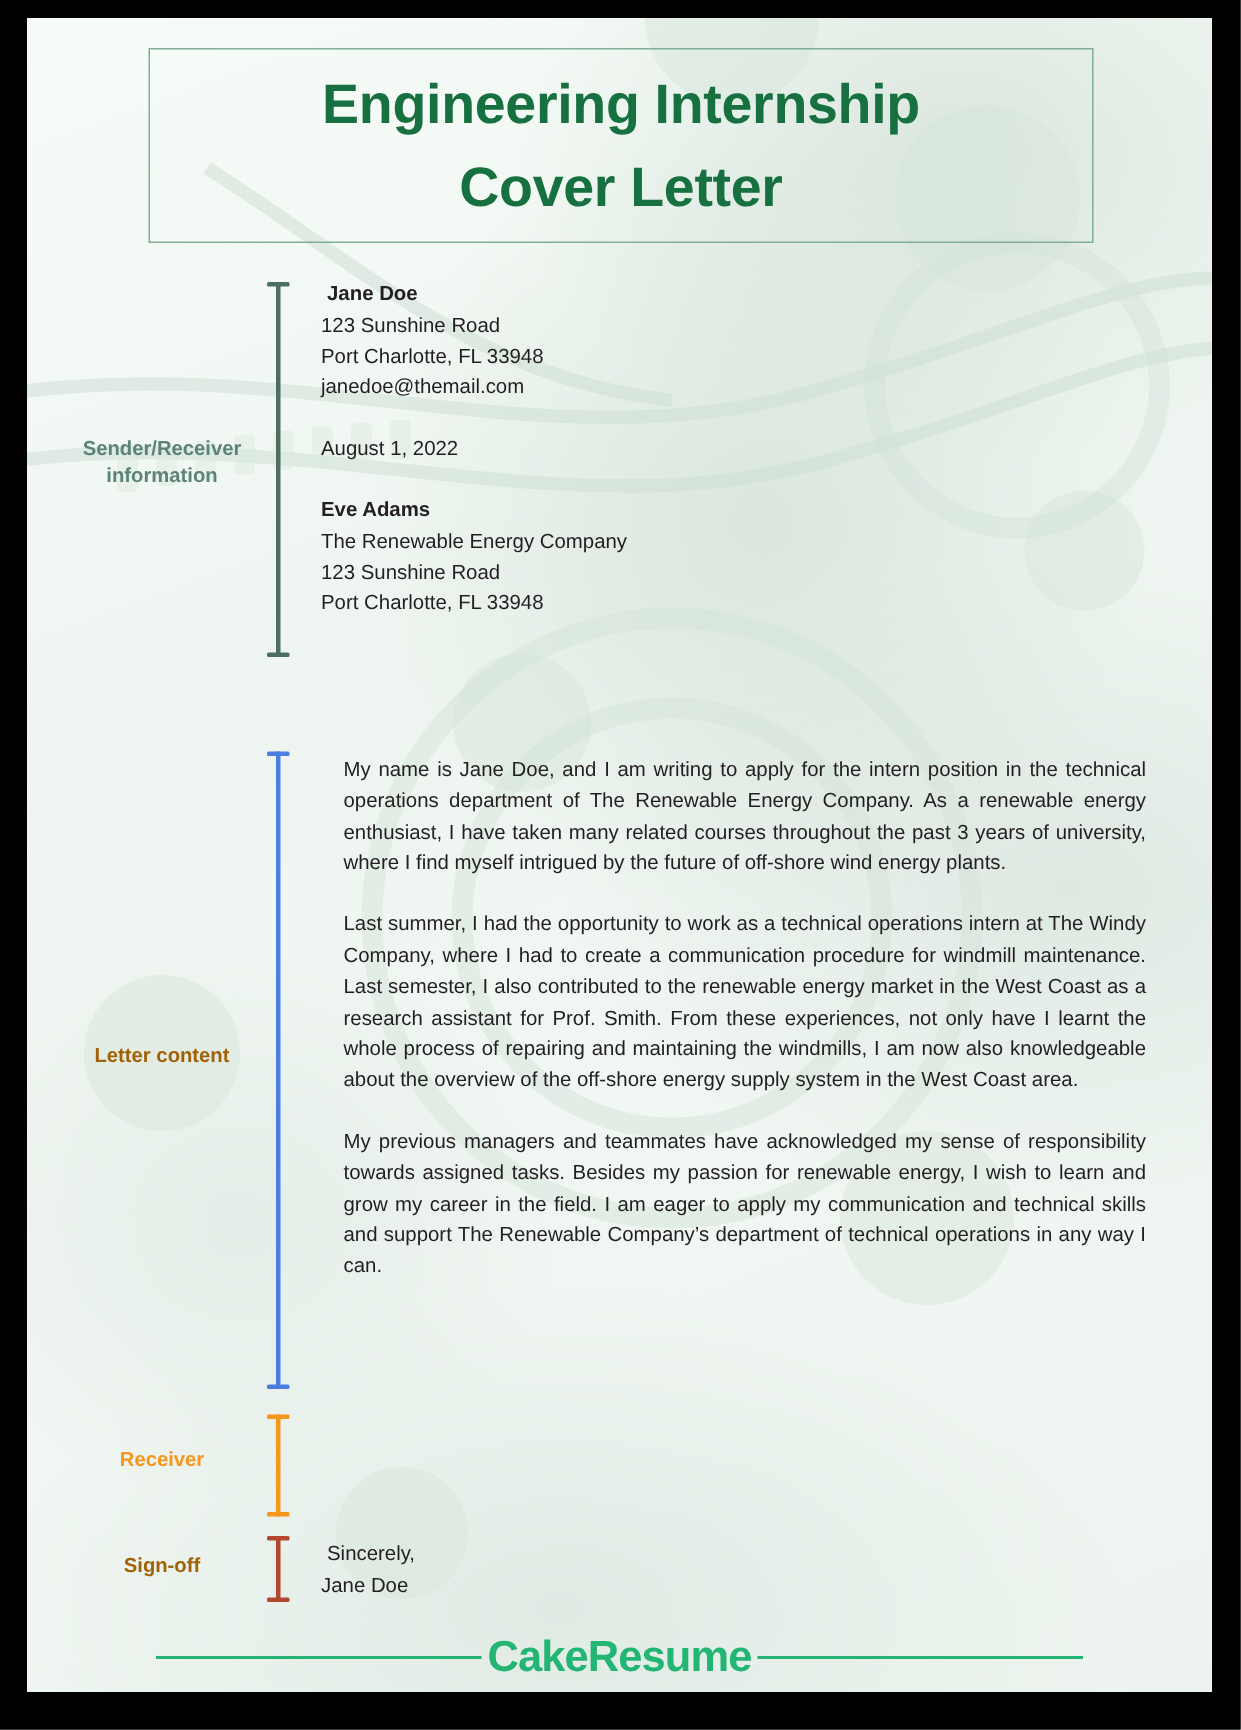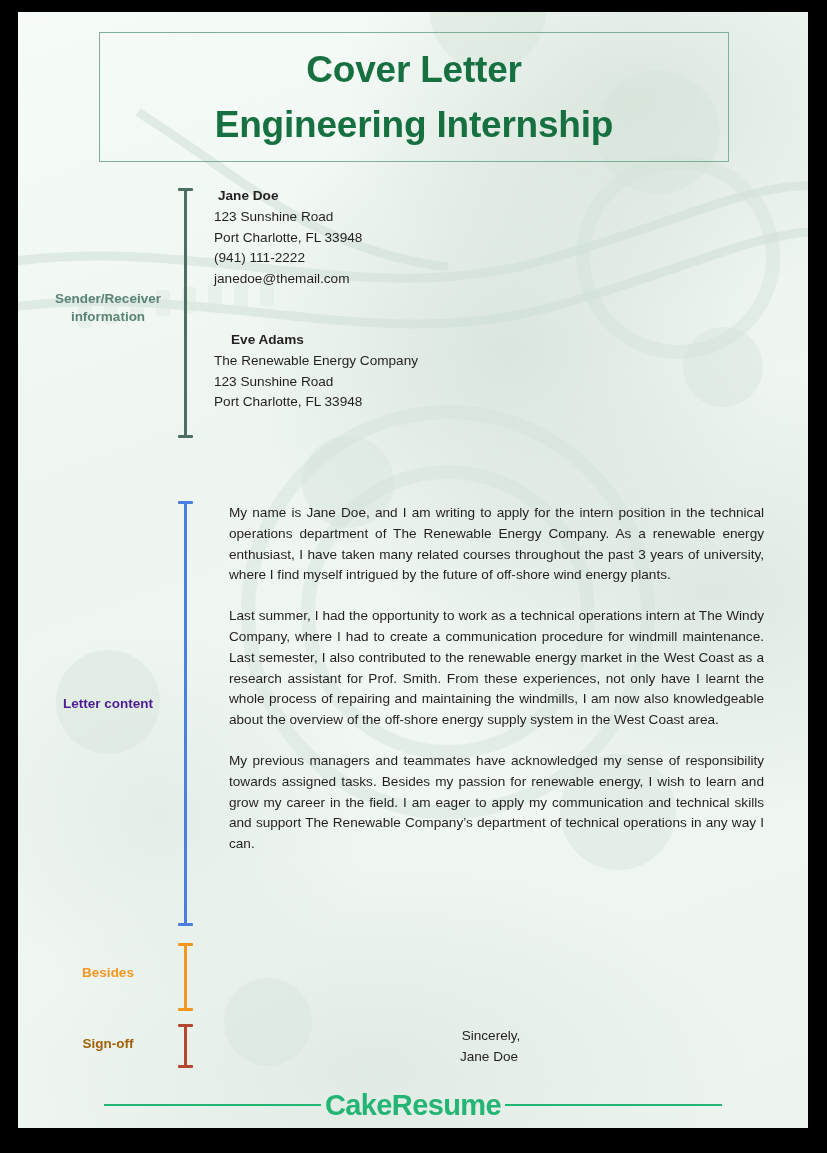--- a/index.html
+++ b/index.html
@@ -188,81 +188,81 @@
           <rect x="164" y="275" width="14" height="26" rx="3"></rect>
           <rect x="190" y="272" width="14" height="26" rx="3"></rect>
           <rect x="216" y="270" width="14" height="26" rx="3"></rect>
           <rect x="242" y="268" width="14" height="26" rx="3"></rect>
         </g>
       </svg>
     </div>
   </div>
 
   <div id="title-box">
+    <div class="tline">Engineering Internship</div>
     <div class="tline">Cover Letter</div>
-    <div class="tline">Engineering Internship</div>
   </div>
 
   <div class="section" style="top:168px;height:268px;">
     <div class="sec-label" style="top:110px;color:#5c8377;text-align:center;">
       <div>Sender/Receiver</div>
       <div>information</div>
     </div>
     <div class="bracket" style="top:8px;height:250px;">
       <div class="cap top" style="background:#4d6f63;"></div>
       <div class="stem" style="background:#4d6f63;"></div>
       <div class="cap bot" style="background:#4d6f63;"></div>
     </div>
     <div class="sec-body" style="top:6px;">
       <div class="addr-line name">Jane Doe</div>
       <div class="addr-line">123 Sunshine Road</div>
       <div class="addr-line">Port Charlotte, FL 33948</div>
-      <div class="addr-line">(941) 111-2222</div>
       <div class="addr-line">janedoe@themail.com</div>
       <div class="gap"></div>
+      <div class="addr-line">August 1, 2022</div>
       <div class="gap"></div>
-      <div class="addr-line name" style="padding-left:0;margin-left:17px;">Eve Adams</div>
+      <div class="addr-line name" style="padding-left:0;">Eve Adams</div>
       <div class="addr-line">The Renewable Energy Company</div>
       <div class="addr-line">123 Sunshine Road</div>
       <div class="addr-line">Port Charlotte, FL 33948</div>
     </div>
   </div>
 
 
   <div class="section" style="top:483px;height:438px;">
-    <div class="sec-label" style="top:200px;color:#4c1d95;">Letter content</div>
+    <div class="sec-label" style="top:200px;color:#a16207;">Letter content</div>
     <div class="bracket" style="top:6px;height:425px;">
       <div class="cap top" style="background:#4a7ee0;"></div>
       <div class="stem" style="background:#4a7ee0;"></div>
       <div class="cap bot" style="background:#4a7ee0;"></div>
     </div>
     <div class="sec-body" style="top:8px;">
       <p class="para">My name is Jane Doe, and I am writing to apply for the intern position in the technical operations department of The Renewable Energy Company. As a renewable energy enthusiast, I have taken many related courses throughout the past 3 years of university, where I find myself intrigued by the future of off-shore wind energy plants.</p>
       <p class="para">Last summer, I had the opportunity to work as a technical operations intern at The Windy Company, where I had to create a communication procedure for windmill maintenance. Last semester, I also contributed to the renewable energy market in the West Coast as a research assistant for Prof. Smith. From these experiences, not only have I learnt the whole process of repairing and maintaining the windmills, I am now also knowledgeable about the overview of the off-shore energy supply system in the West Coast area.</p>
       <p class="para">My previous managers and teammates have acknowledged my sense of responsibility towards assigned tasks. Besides my passion for renewable energy, I wish to learn and grow my career in the field. I am eager to apply my communication and technical skills and support The Renewable Company’s department of technical operations in any way I can.</p>
     </div>
   </div>
 
   <div class="section" style="top:925px;height:80px;">
-    <div class="sec-label" style="top:27px;color:#f5961e;">Besides</div>
+    <div class="sec-label" style="top:27px;color:#f5961e;">Receiver</div>
     <div class="bracket" style="top:6px;height:68px;">
       <div class="cap top" style="background:#f5961e;"></div>
       <div class="stem" style="background:#f5961e;"></div>
       <div class="cap bot" style="background:#f5961e;"></div>
     </div>
   </div>
 
   <div class="section" style="top:1008px;height:56px;">
     <div class="sec-label" style="top:15px;color:#a16207;">Sign-off</div>
     <div class="bracket" style="top:4px;height:44px;">
       <div class="cap top" style="background:#b4472f;"></div>
       <div class="stem" style="background:#b4472f;"></div>
       <div class="cap bot" style="background:#b4472f;"></div>
     </div>
-    <div class="sec-body" style="top:6px;text-align:center;">
+    <div class="sec-body" style="top:6px;">
       <div style="padding-left:4px;">Sincerely,</div>
       <div>Jane Doe</div>
     </div>
   </div>
 
   <div id="footer">
     <div class="rule" style="margin-left:86px;"></div>
     <div class="brand">CakeResume</div>
     <div class="rule" style="margin-right:86px;"></div>
   </div>

